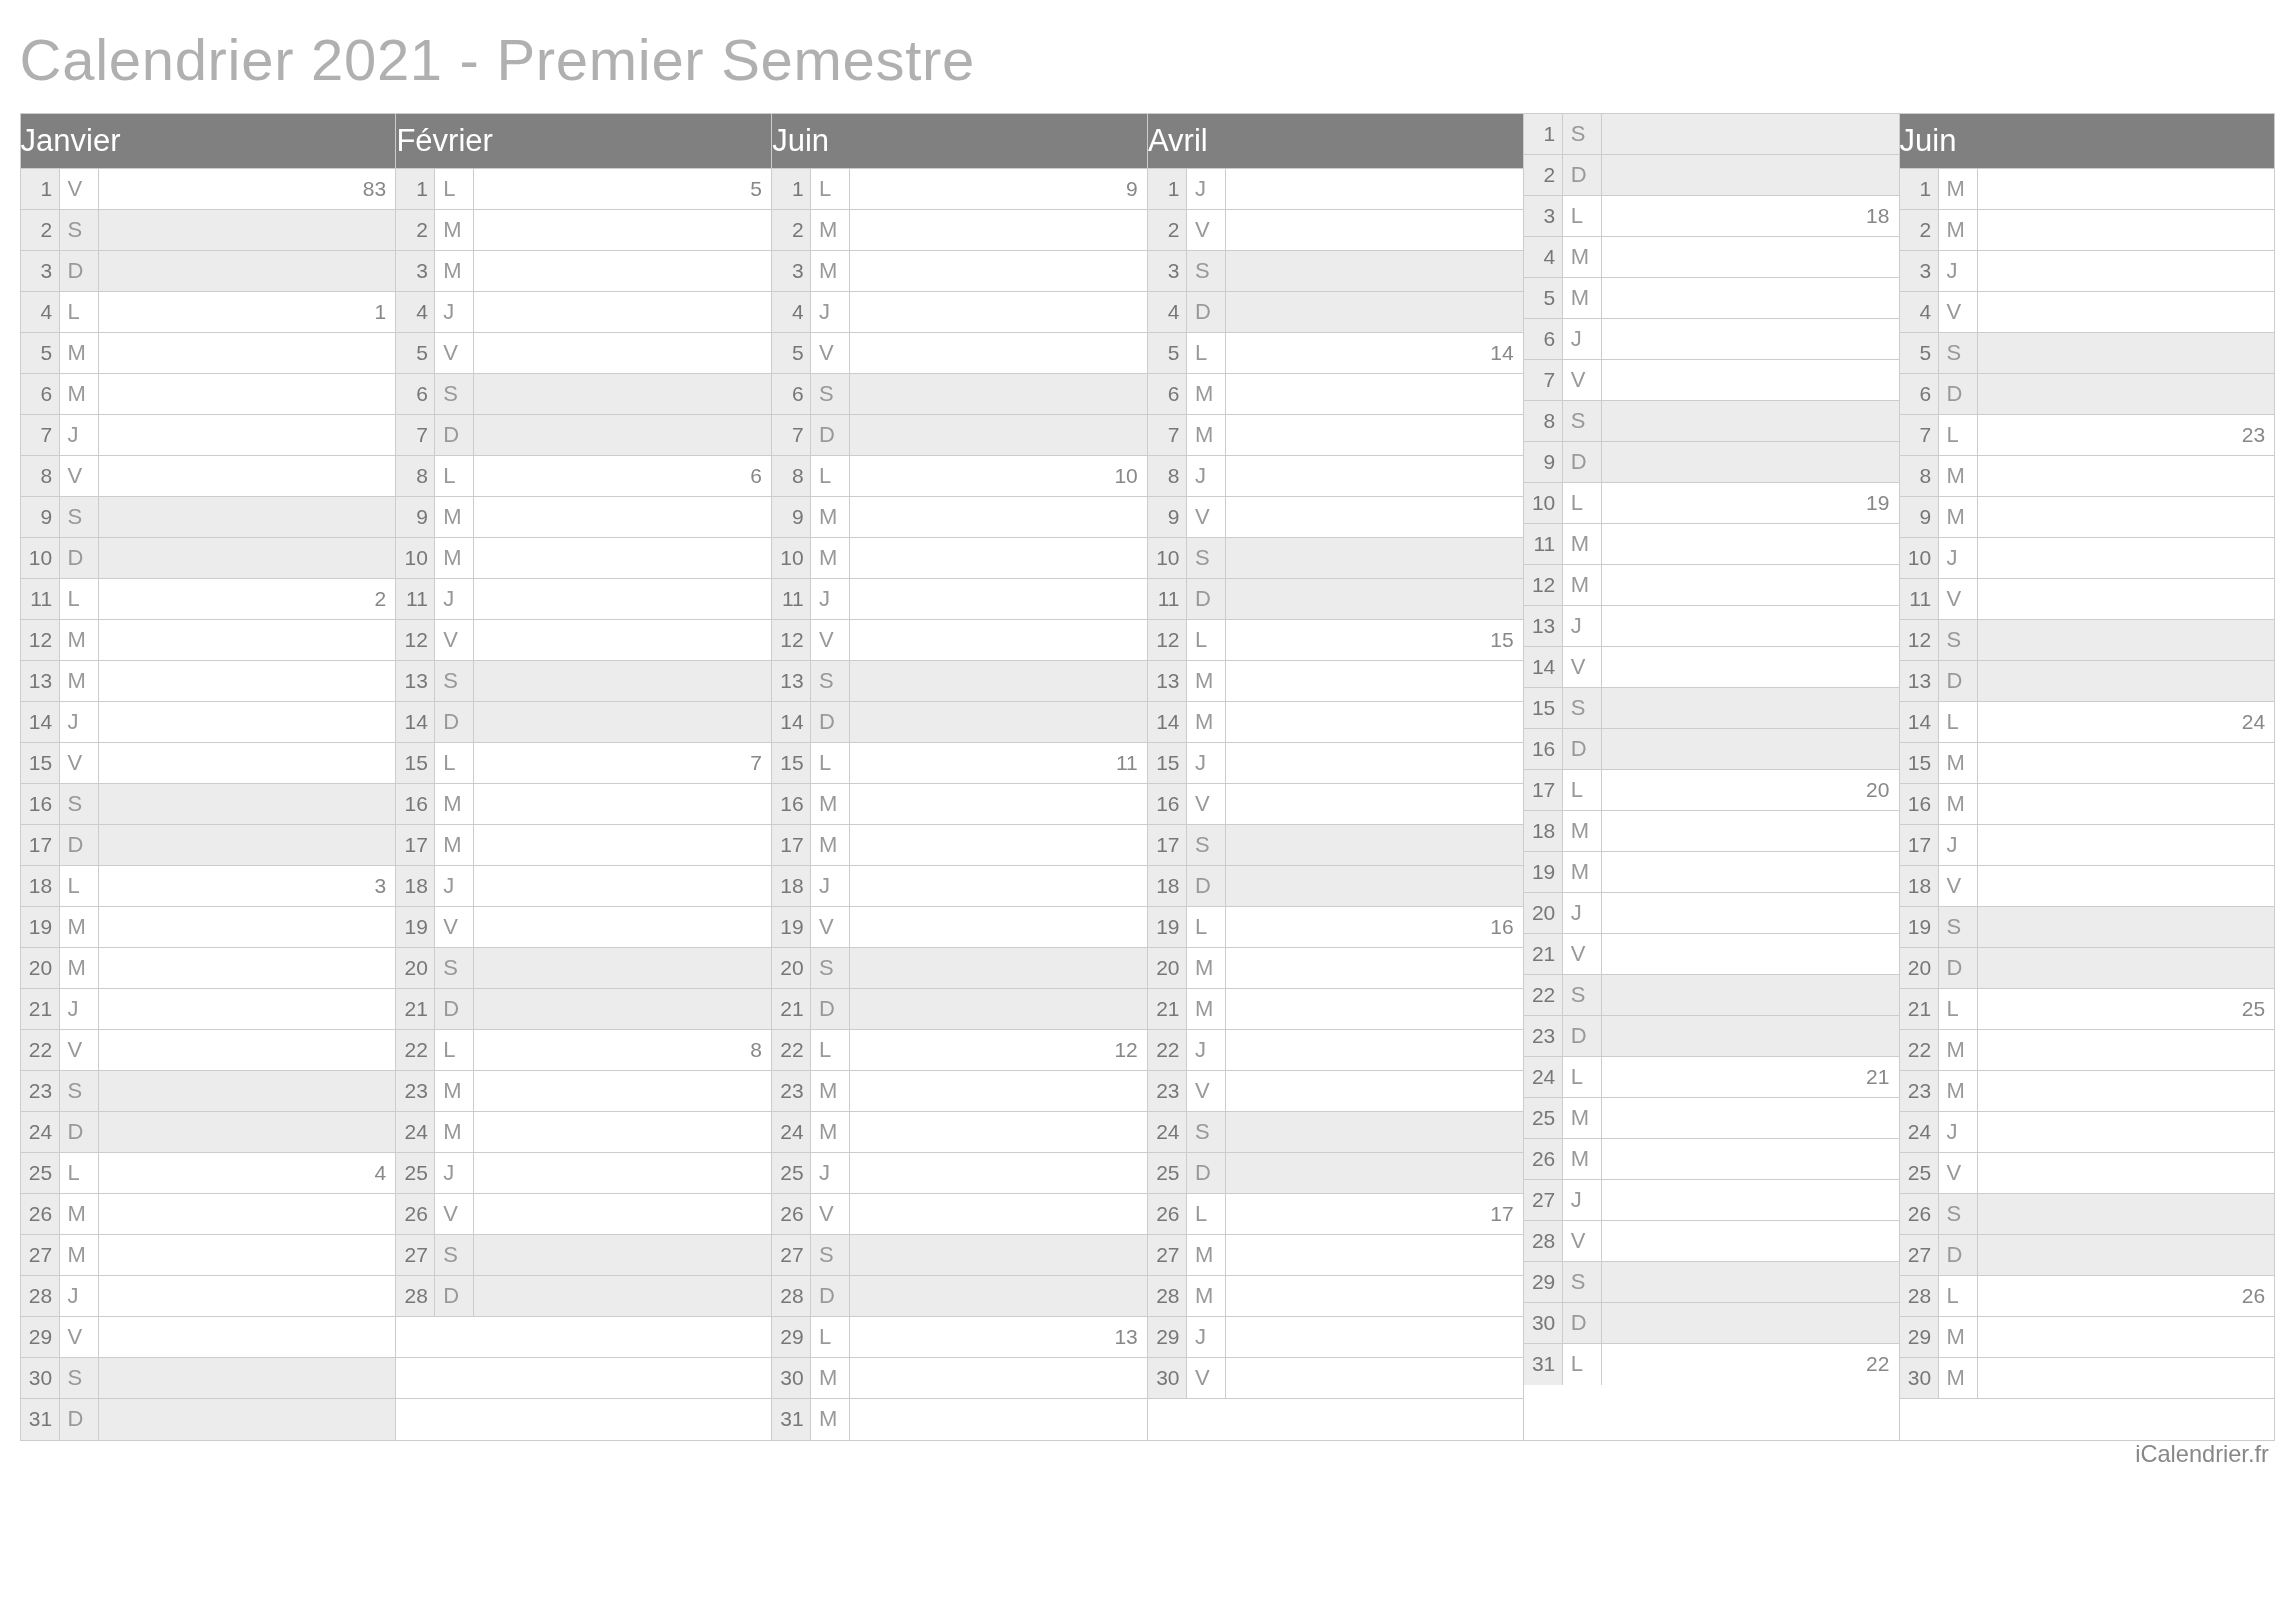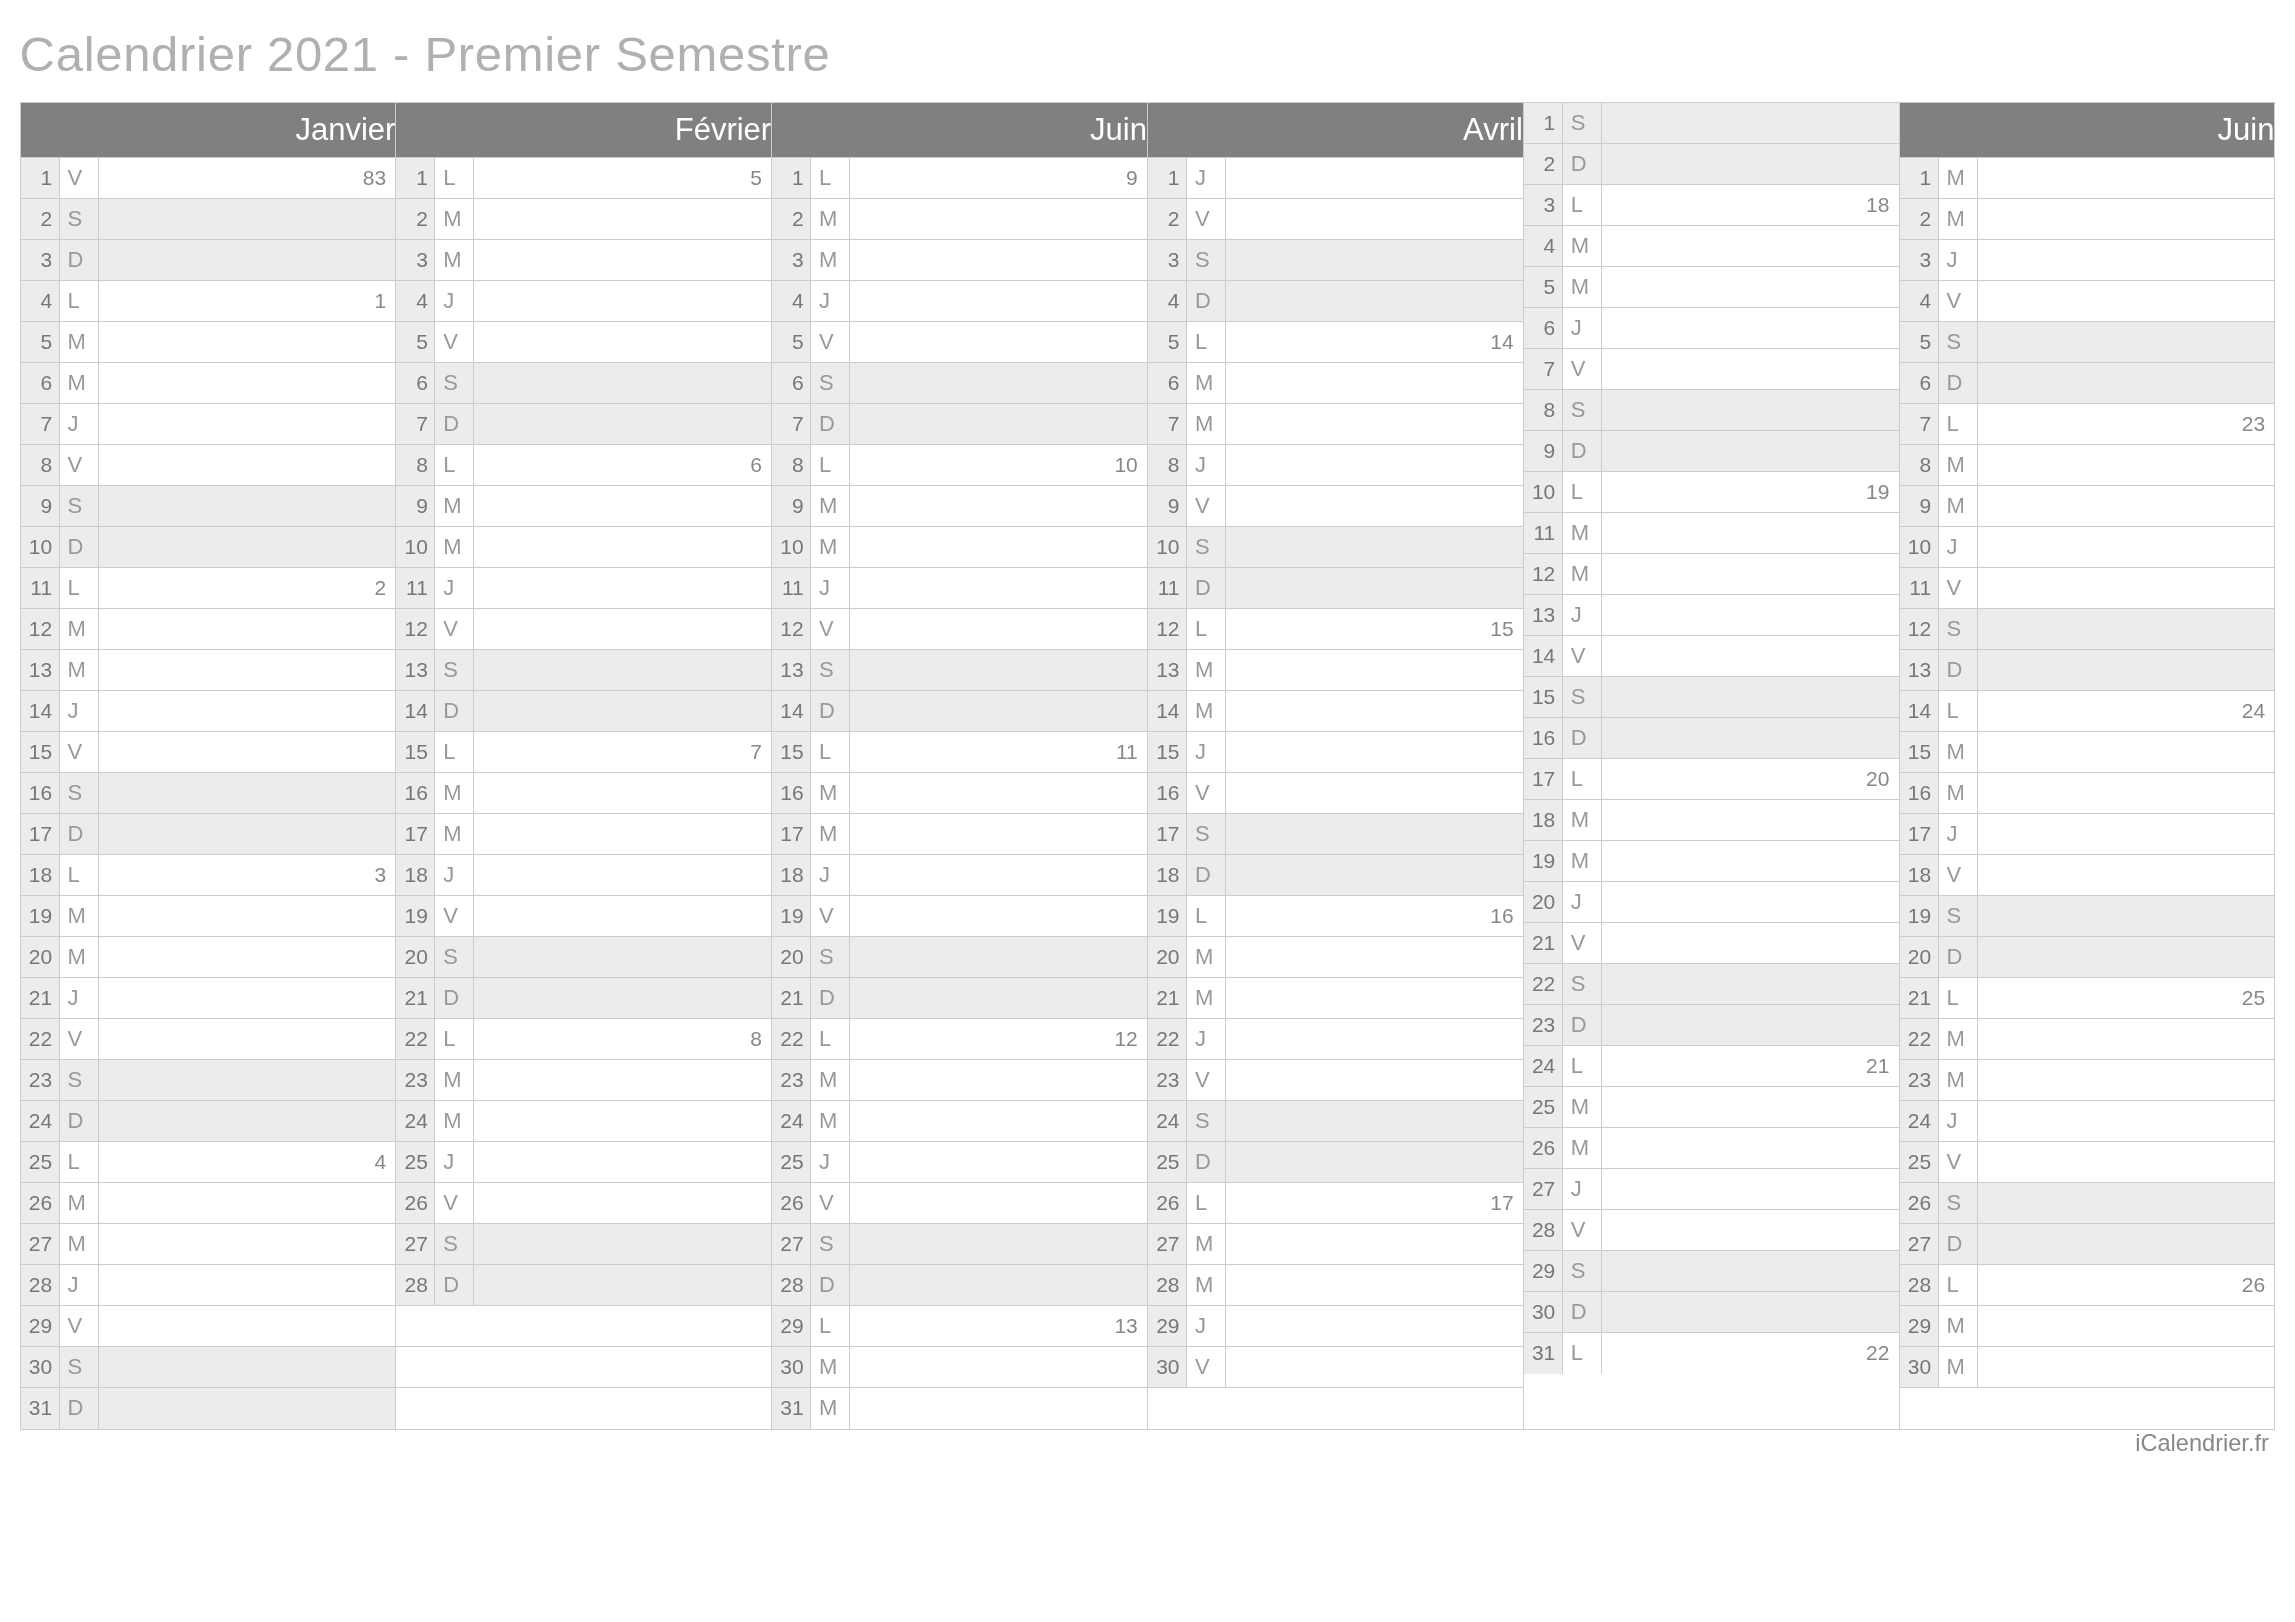--- a/index.html
+++ b/index.html
@@ -4,42 +4,42 @@
 <style>
   * { box-sizing: border-box; margin: 0; padding: 0; }
   body {
     font-family: Arial, Helvetica, sans-serif;
     background: #fff;
     padding: 26px 19.6px 13px 19.6px;
     width: 2295px;
     height: 1622px;
   }
   h1 {
-    font-size: 49px;
+    font-size: 58px;
     font-weight: 400;
     color: #b0b0b0;
     margin-bottom: 19.6px;
     letter-spacing: 0.7px;
   }
   .calendar {
     display: flex;
     width: 100%;
     border: 0.7px solid #ccc;
   }
   .month {
     flex: 1;
     display: flex;
     flex-direction: column;
     border-right: 0.7px solid #ccc;
   }
   .month:last-child { border-right: none; }
   .month-header {
     background: #808080;
     color: #fff;
-    text-align: right;
+    text-align: left;
     font-size: 31px;
     font-weight: 400;
     padding: 9.2px 0;
     border-bottom: 0.7px solid #ccc;
   }
   .day-row {
     display: flex;
     height: 41px;
     border-bottom: 0.7px solid #ccc;
   }

